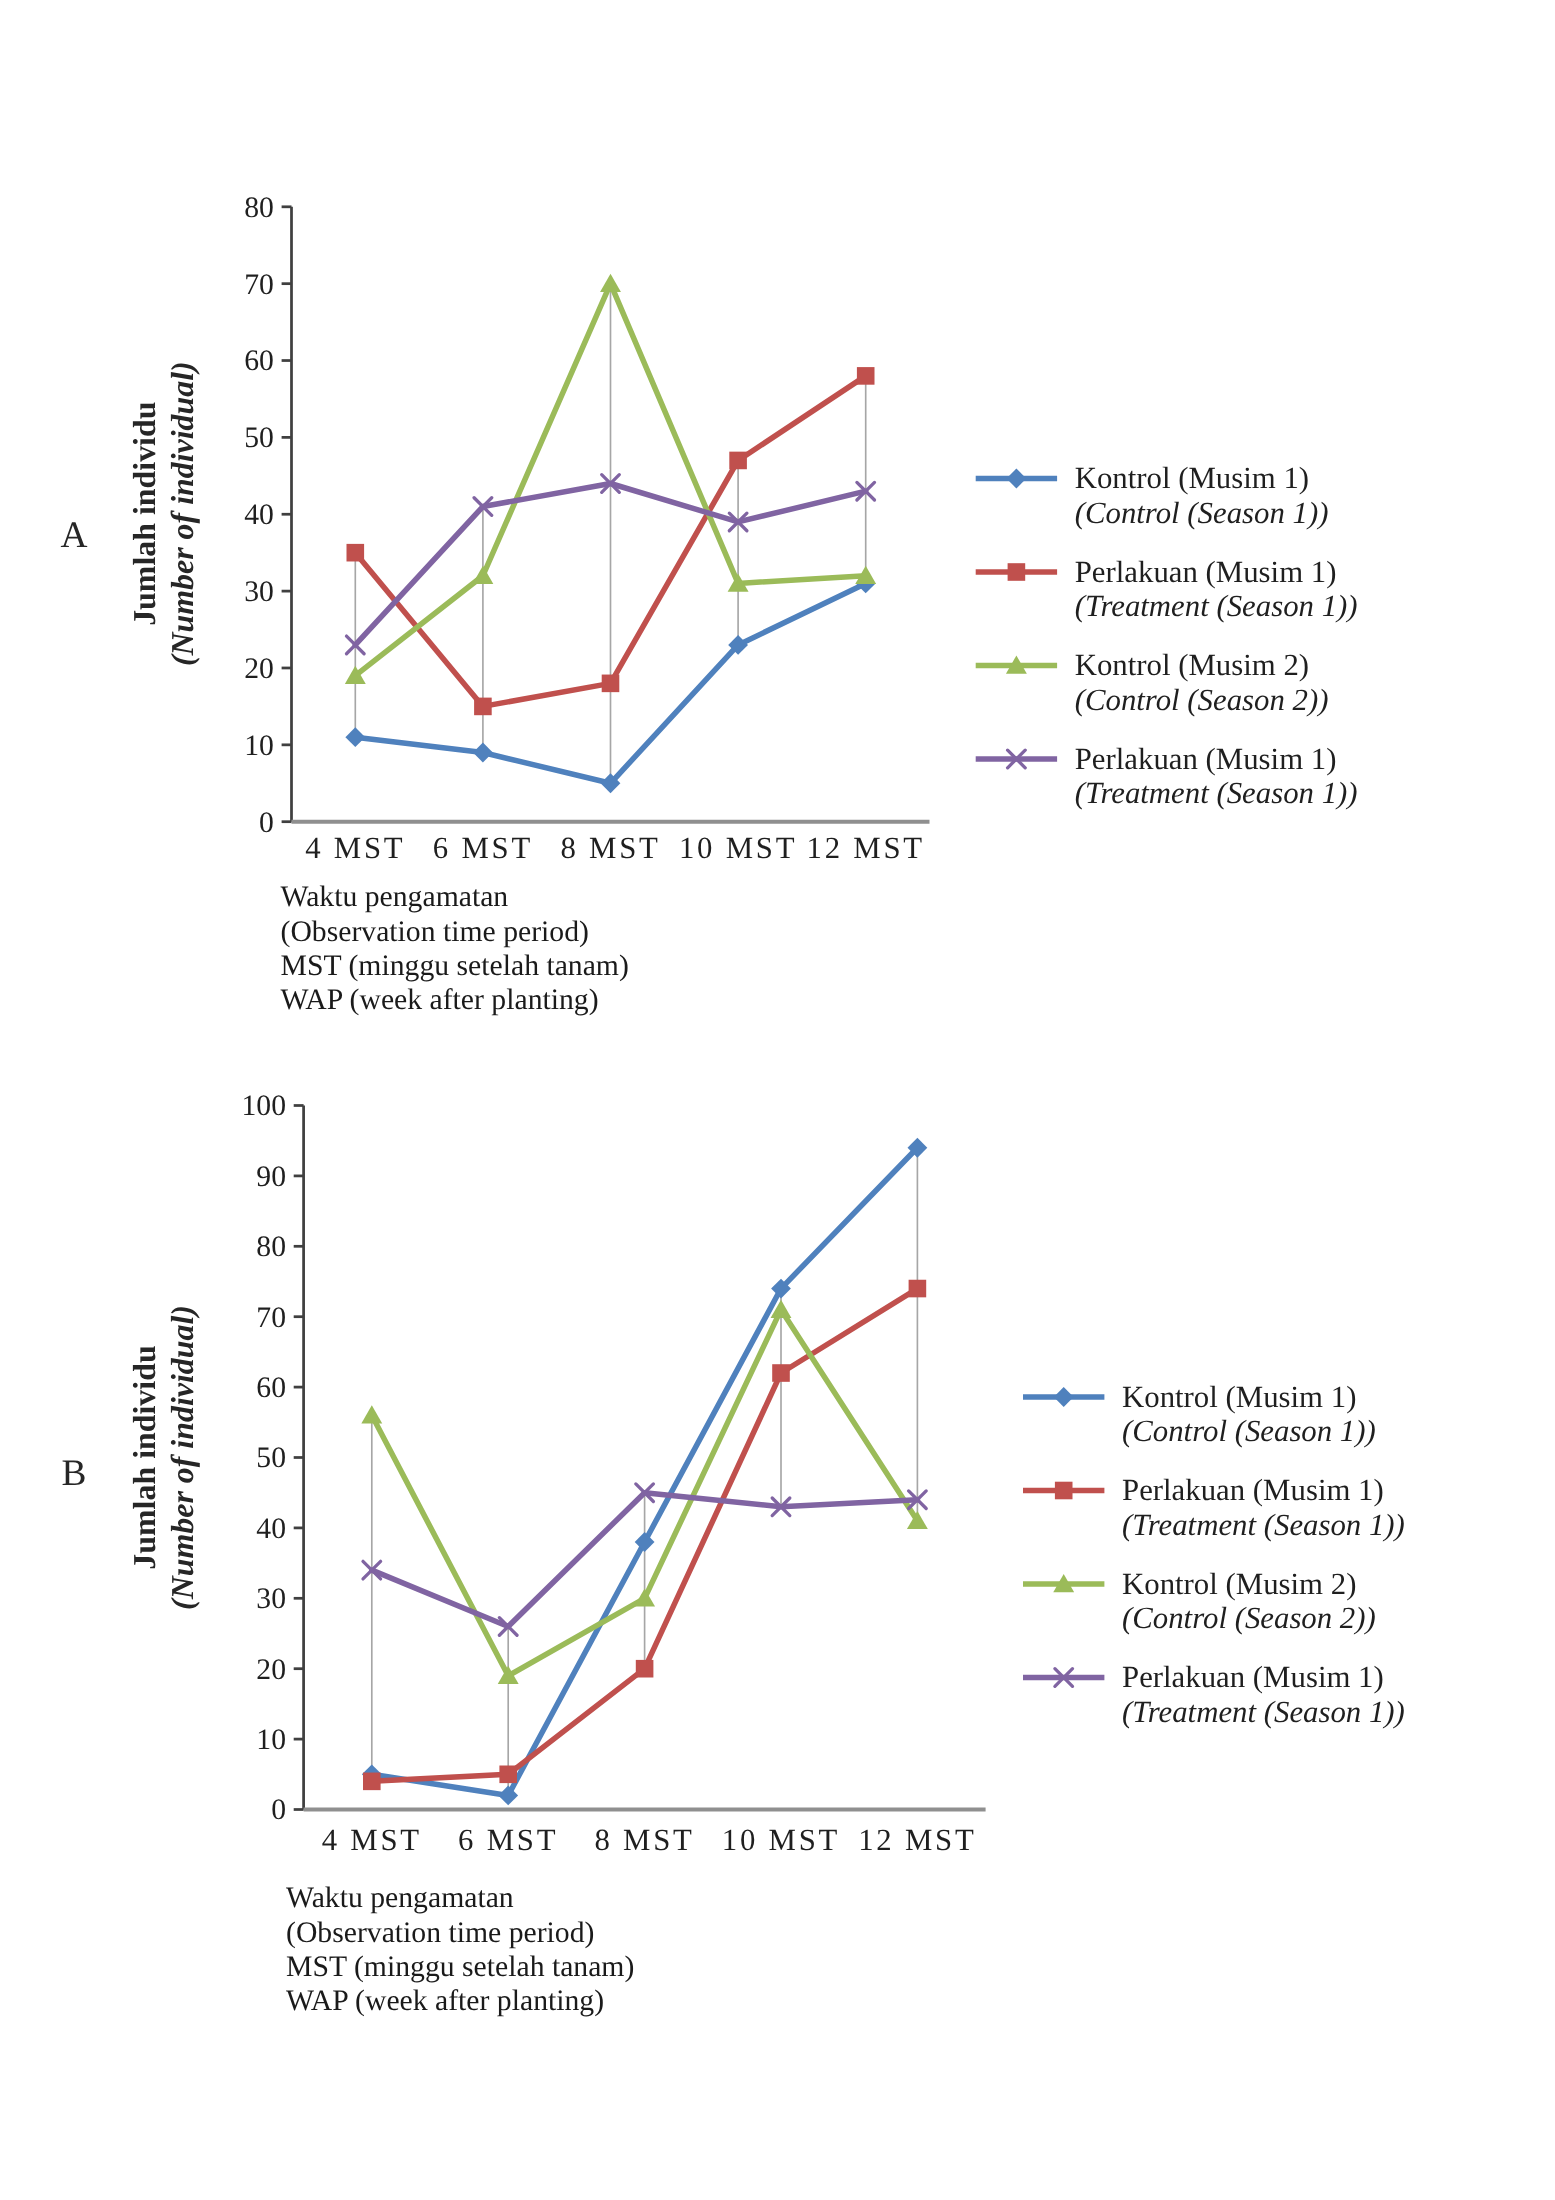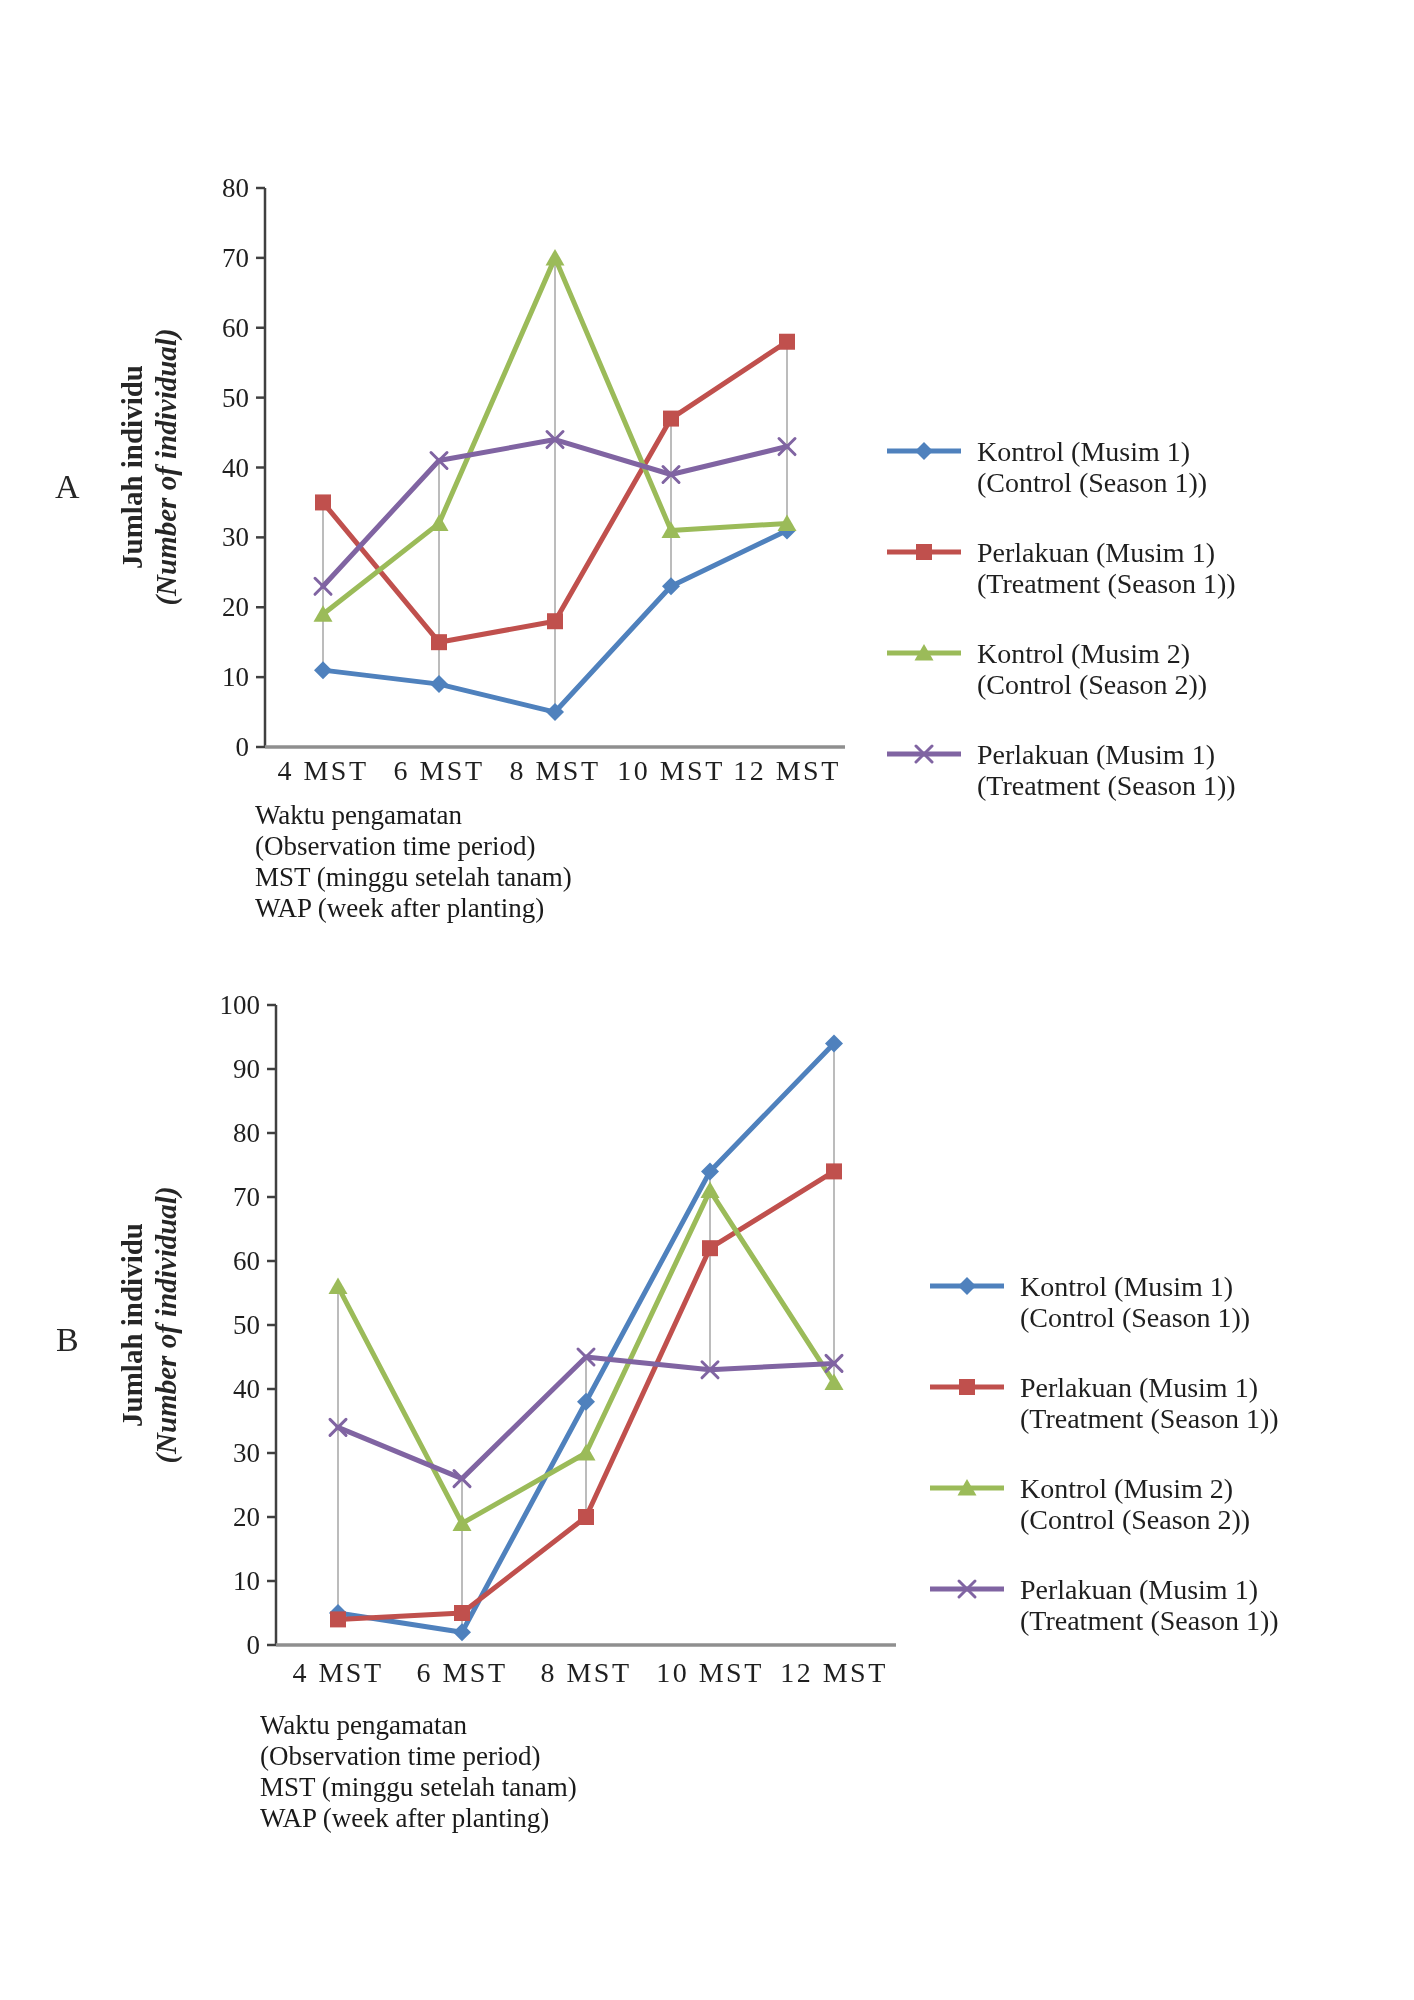--- a/index.html
+++ b/index.html
@@ -6,24 +6,24 @@
   #page{position:relative;width:1414px;height:2000px;background:#ffffff;overflow:hidden;
         font-family:"Liberation Serif",serif;color:#1f1f1f;}
   .panel-letter{position:absolute;font-size:34px;line-height:1;color:#262626;}
   .y-axis-label{position:absolute;width:400px;height:70px;text-align:center;
         transform:rotate(-90deg);font-weight:bold;font-size:29px;line-height:34px;color:#262626;}
   .y-axis-label .en{font-style:italic;}
   .plot-svg{position:absolute;}
   .caption{position:absolute;width:600px;text-align:left;font-size:27px;line-height:31px;color:#1a1a1a;}
   .caption .ital{}
   .legend{position:absolute;display:flex;flex-direction:column;gap:23px;}
-  .legend-entry{display:flex;align-items:flex-start;margin-top:16px;}
+  .legend-entry{display:flex;align-items:flex-start;}
   .legend-marker{width:78px;height:30px;flex:none;margin-right:14px;}
   .legend-text{font-size:28px;line-height:31px;white-space:nowrap;}
-  .legend-text .line2{}
+  .legend-text .line2{font-style:italic;}
 </style>
 </head>
 <body>
 
 <div id="page">
 
   <div class="panel-letter" style="left:55px;top:470px;">A</div>
 
   <div class="y-axis-label" style="left:-50px;top:432px;">
     <div>Jumlah individu</div>

